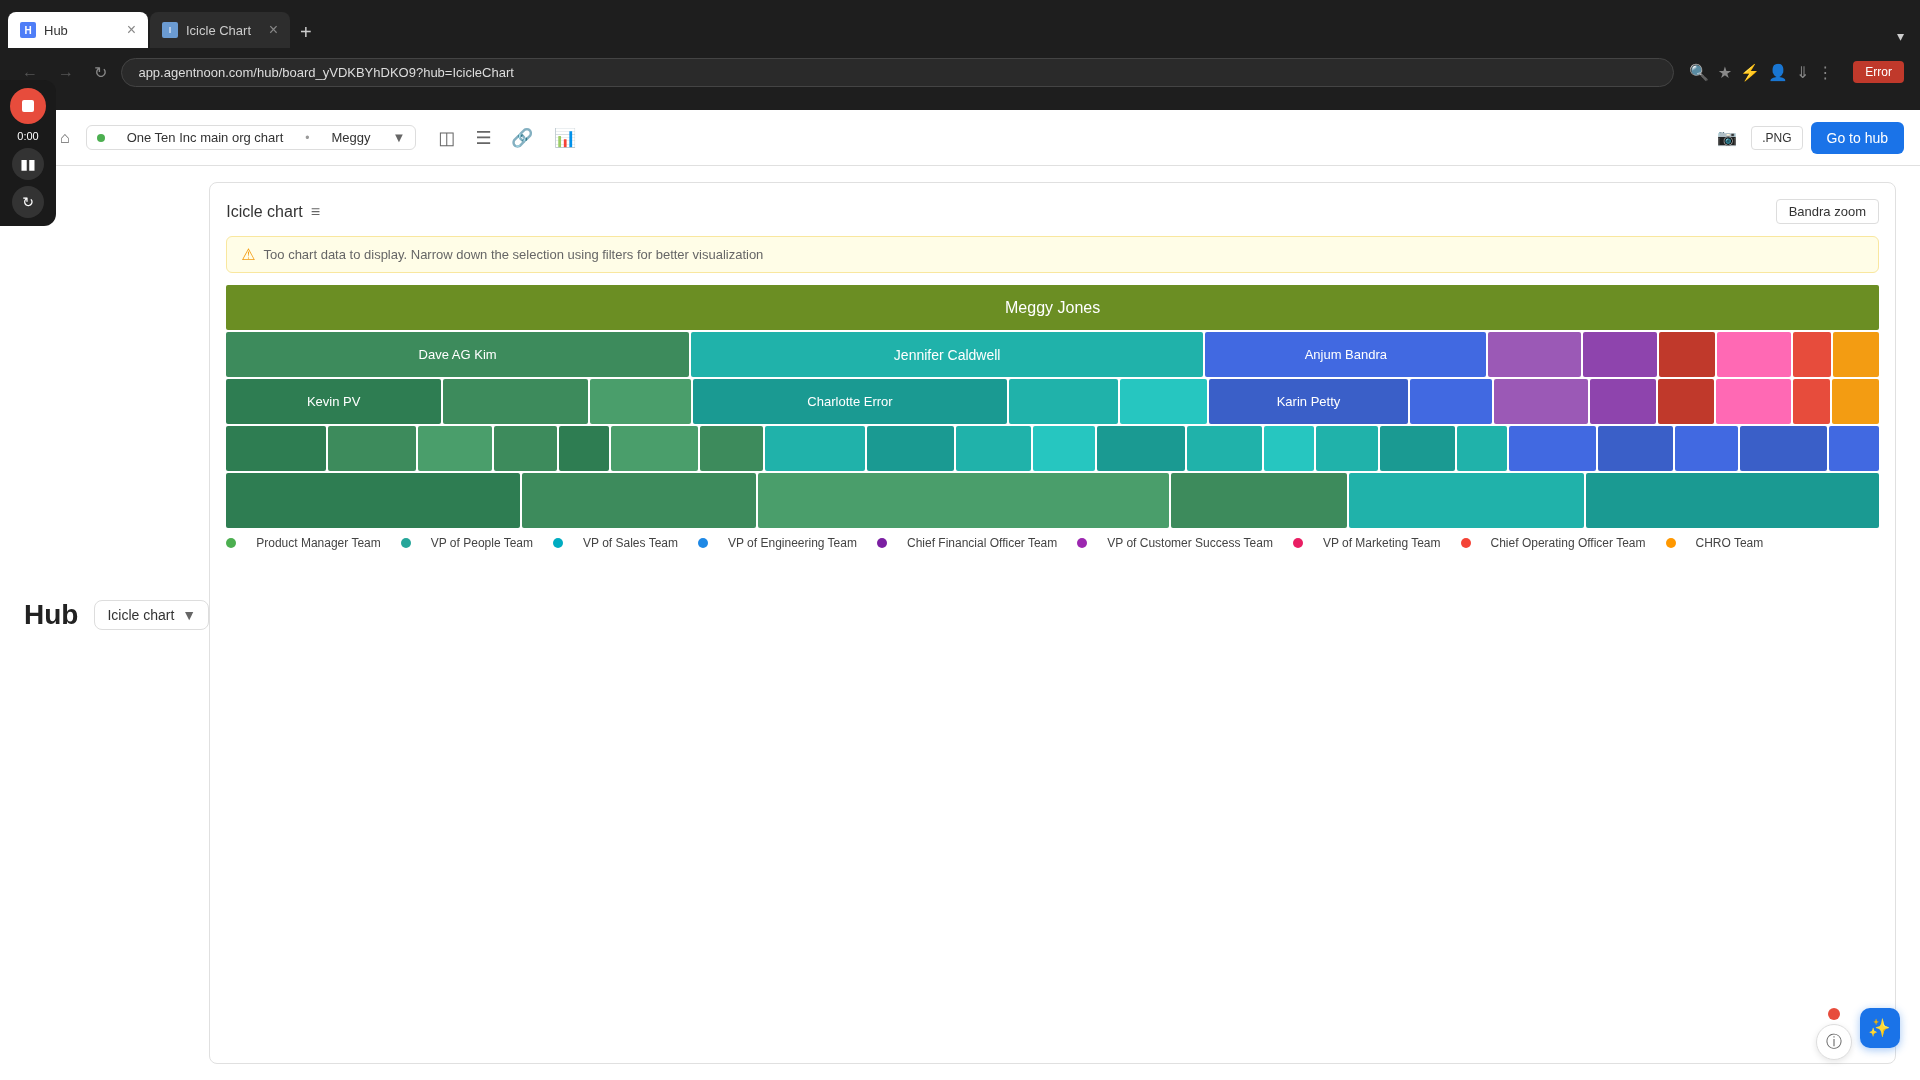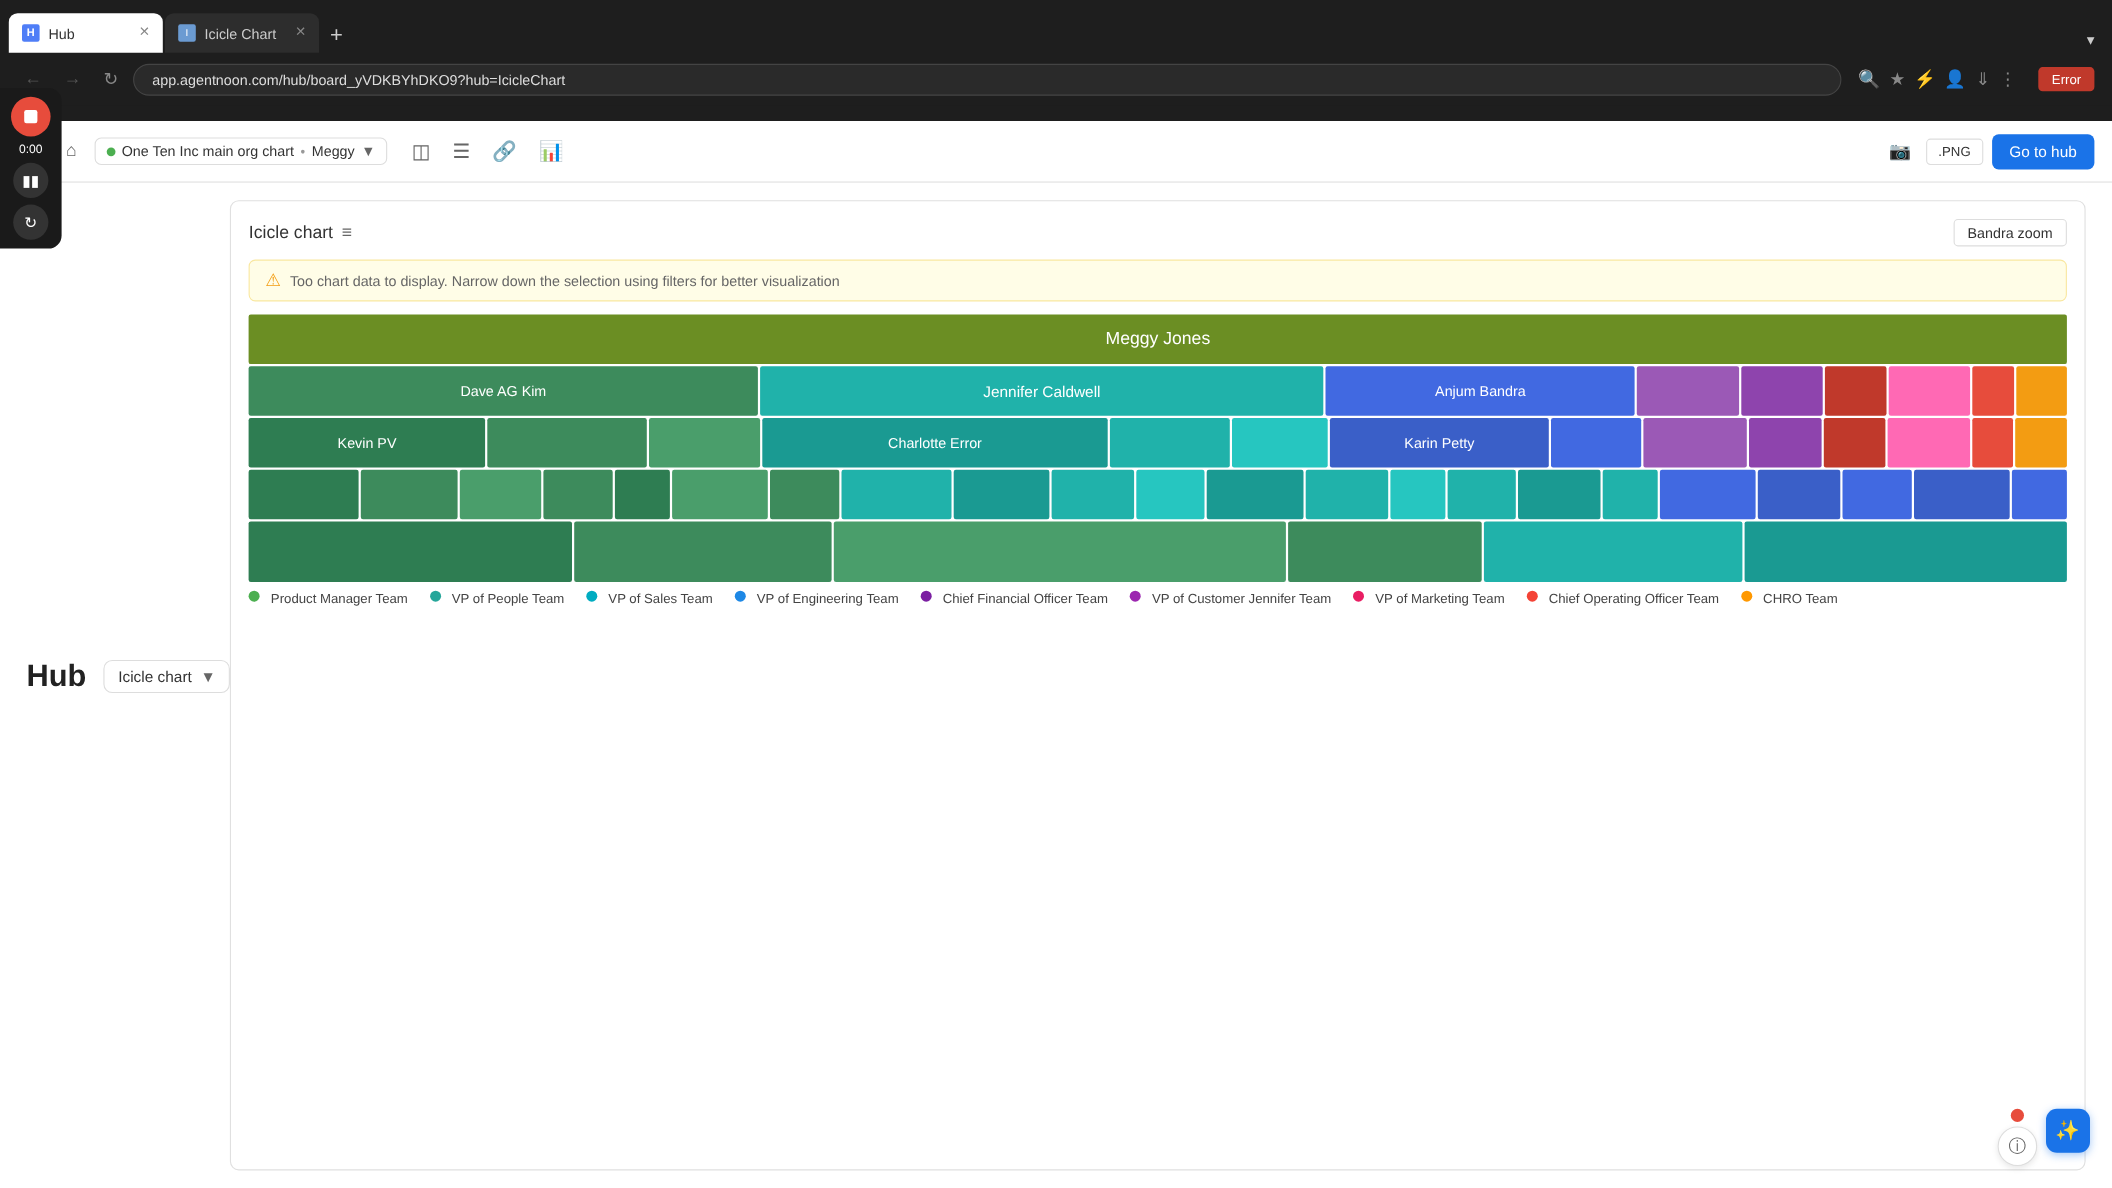--- a/index.html
+++ b/index.html
@@ -27,21 +27,21 @@
     .error-btn { background: #c0392b; color: white; border: none; padding: 4px 12px; border-radius: 4px; font-size: 12px; cursor: pointer; margin-left: 4px; }
 
     
     .app { background: white; height: 970px; display: flex; flex-direction: column; }
 
     
     .toolbar { display: flex; align-items: center; padding: 8px 16px; border-bottom: 1px solid #e0e0e0; height: 56px; gap: 12px; }
     .logo-btn { width: 28px; height: 28px; background: #4f7ef7; border-radius: 6px; display: flex; align-items: center; justify-content: center; cursor: pointer; }
     .logo-inner { width: 14px; height: 14px; background: white; border-radius: 2px; }
     .home-btn { color: #666; font-size: 16px; cursor: pointer; padding: 4px; }
-    .breadcrumb-item { display: flex; align-items: center; gap: 6px; padding: 4px 10px; border: 1px solid #ddd; border-radius: 6px; font-size: 13px; color: #333; cursor: pointer; }
+    .breadcrumb-item { display: flex; align-items: center; gap: 22px; padding: 4px 10px; border: 1px solid #ddd; border-radius: 6px; font-size: 13px; color: #333; cursor: pointer; }
     .breadcrumb-dot { width: 8px; height: 8px; background: #4CAF50; border-radius: 50%; }
     .breadcrumb-text { font-size: 13px; color: #333; }
     .breadcrumb-separator { color: #999; font-size: 12px; }
     .breadcrumb-sub { font-size: 13px; color: #333; }
     .breadcrumb-arrow { color: #666; cursor: pointer; }
     .toolbar-icons { display: flex; gap: 8px; margin-left: 4px; }
     .toolbar-icon-btn { background: none; border: none; color: #666; font-size: 18px; cursor: pointer; padding: 4px 6px; border-radius: 4px; }
     .toolbar-right { margin-left: auto; display: flex; align-items: center; gap: 8px; }
     .icon-btn-sm { background: none; border: none; color: #666; font-size: 16px; cursor: pointer; padding: 4px 6px; }
     .png-btn { background: none; border: 1px solid #ddd; border-radius: 4px; padding: 4px 10px; font-size: 12px; color: #333; cursor: pointer; display: flex; align-items: center; gap: 4px; }
@@ -112,21 +112,21 @@
     
     .icicle-l4 { display: flex; width: 100%; margin-bottom: 2px; gap: 2px; height: 45px; }
     .l4-seg { border-radius: 2px; height: 45px; }
 
     
     .icicle-l5 { display: flex; width: 100%; margin-bottom: 2px; gap: 2px; height: 55px; }
     .l5-seg { border-radius: 2px; height: 55px; }
 
     
     .legend { display: flex; flex-wrap: wrap; gap: 12px 20px; margin-top: 8px; }
-    .legend-item { display: flex; align-items: flex-start; gap: 10px; font-size: 12px; color: #444; }
+    .legend-item { display: flex; align-items: center; gap: 20px; font-size: 12px; color: #444; }
     .legend-dot { width: 10px; height: 10px; border-radius: 50%; flex-shrink: 0; }
 
     
     .bottom-right { position: fixed; bottom: 20px; right: 20px; display: flex; gap: 8px; z-index: 100; }
     .red-dot { width: 12px; height: 12px; background: #e74c3c; border-radius: 50%; margin-bottom: 4px; }
     .info-btn { width: 36px; height: 36px; background: white; border: 1px solid #ddd; border-radius: 50%; display: flex; align-items: center; justify-content: center; color: #666; cursor: pointer; font-size: 16px; box-shadow: 0 2px 6px rgba(0,0,0,0.1); }
     .sparkle-btn { width: 40px; height: 40px; background: #1a73e8; border-radius: 10px; display: flex; align-items: center; justify-content: center; color: white; cursor: pointer; box-shadow: 0 2px 8px rgba(26,115,232,0.4); font-size: 18px; }
   </style>
 </head>
 <body>
@@ -340,21 +340,21 @@
         <div class="legend-item">
           <div class="legend-dot" style="background:#1e88e5"></div>
           <span>VP of Engineering Team</span>
         </div>
         <div class="legend-item">
           <div class="legend-dot" style="background:#7b1fa2"></div>
           <span>Chief Financial Officer Team</span>
         </div>
         <div class="legend-item">
           <div class="legend-dot" style="background:#9c27b0"></div>
-          <span>VP of Customer Jennifer Team</span>
+          <span>VP of Customer Success Team</span>
         </div>
         <div class="legend-item">
           <div class="legend-dot" style="background:#e91e63"></div>
           <span>VP of Marketing Team</span>
         </div>
         <div class="legend-item">
           <div class="legend-dot" style="background:#f44336"></div>
           <span>Chief Operating Officer Team</span>
         </div>
         <div class="legend-item">

